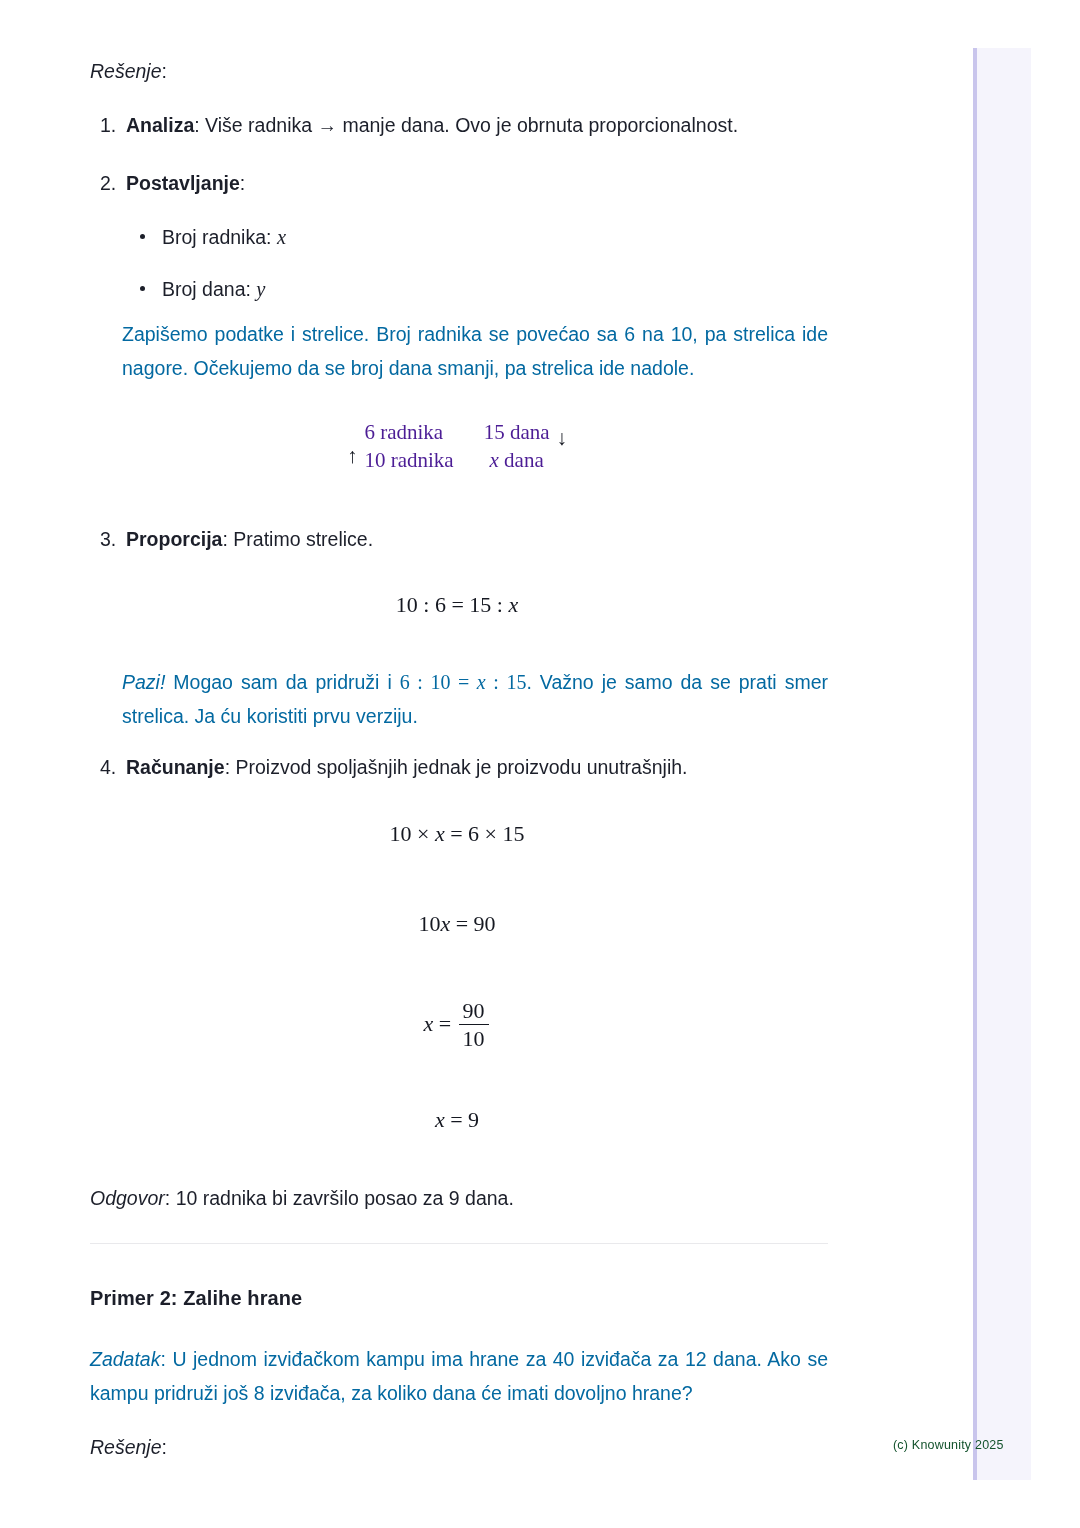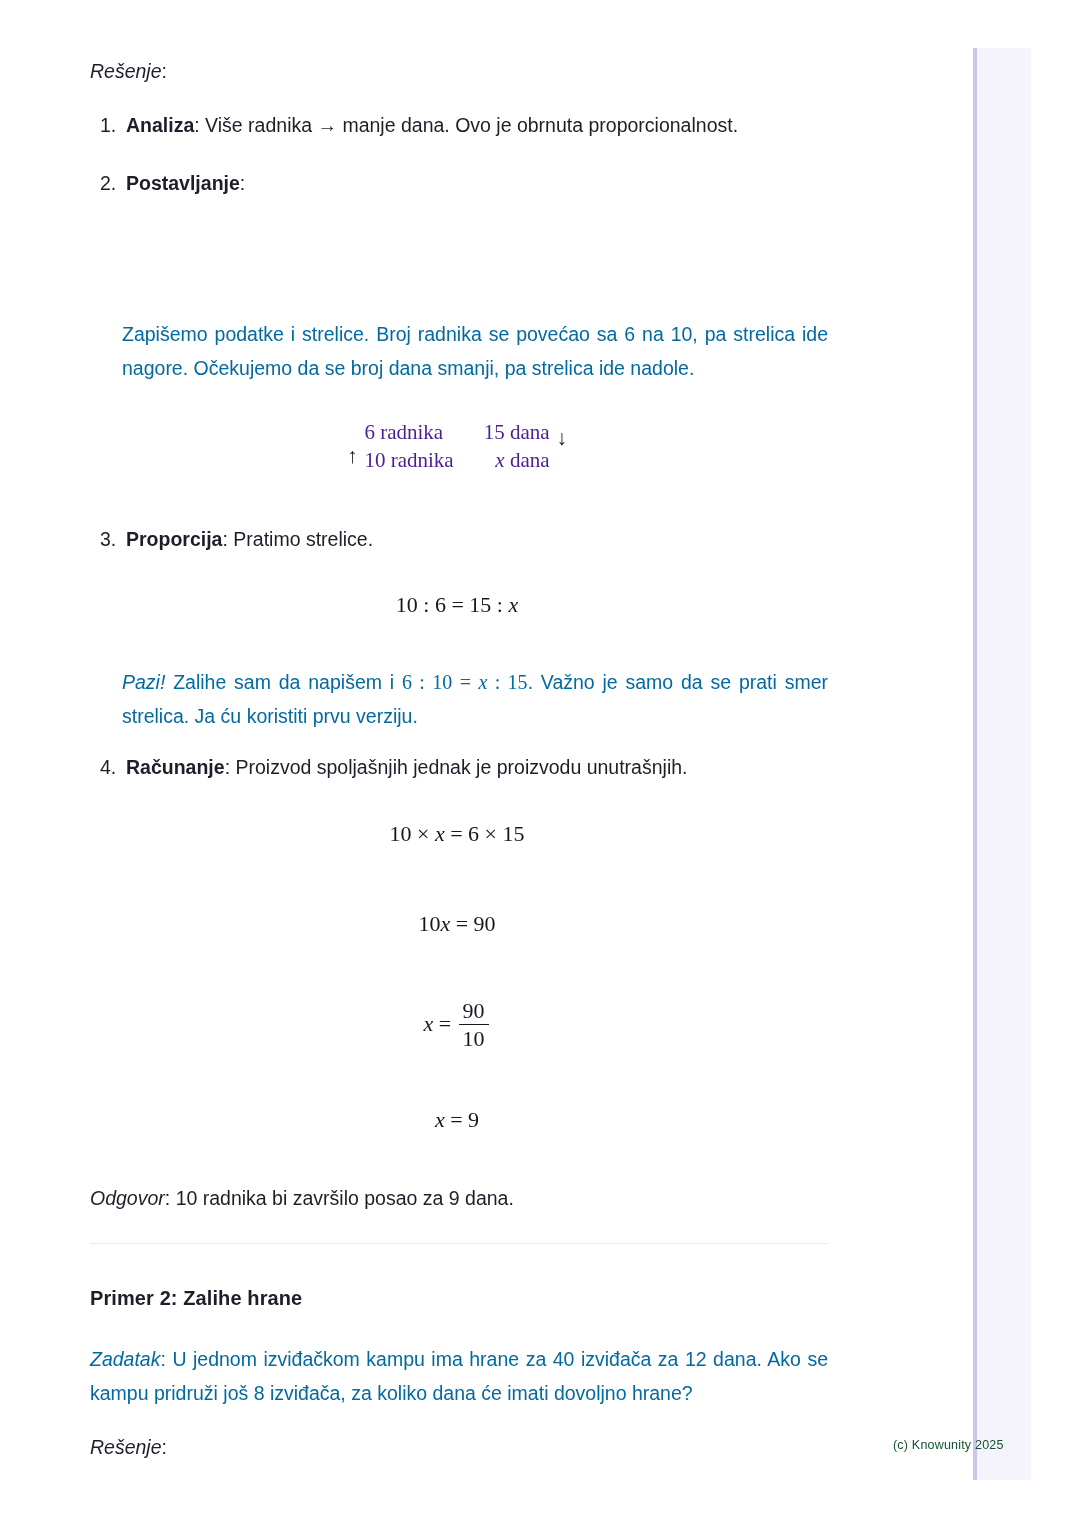--- a/index.html
+++ b/index.html
@@ -182,21 +182,21 @@
     font-family: "Liberation Serif", serif;
     font-size: 21px;
     line-height: 1.22;
     color: #4c1d95;
     padding: 0 7px;
   }
   .schema-grid .cell {
     white-space: nowrap;
   }
   .schema-grid .cell.c2 {
-    text-align: right;
+    text-align: center;
   }
   .schema-grid .v {
     font-style: italic;
   }
 
   
   .frac {
     display: inline-block;
     vertical-align: middle;
     text-align: center;
@@ -271,20 +271,22 @@
     <div class="abs" style="left:0; top:168px; width:738px;">
       <ol class="steps">
         <li>
           <span class="num">2.</span><b>Postavljanje</b><span>:</span>
         </li>
       </ol>
     </div>
 
     <div class="abs" style="left:42px; top:222px; width:690px;">
       <ul class="bullets">
+        <li><span>Broj radnika:</span> <span class="mathit">x</span></li>
+        <li style="margin-top:21px;"><span>Broj dana:</span> <span class="mathit">y</span></li>
       </ul>
     </div>
 
     <div class="abs para" style="left:32px; top:318px; width:706px;">Zapišemo podatke i strelice. Broj radnika se povećao sa 6 na 10, pa strelica ide nagore. Očekujemo da se broj dana smanji, pa strelica ide nadole.</div>
 
     <div class="abs schema" style="left:0; top:420px;">
       <div class="schema-inner">
         <div class="arrow-col">↑</div>
         <div class="schema-grid">
           <div class="cell">6 radnika</div>
@@ -299,21 +301,21 @@
     <div class="abs" style="left:0; top:524px; width:738px;">
       <ol class="steps">
         <li>
           <span class="num">3.</span><b>Proporcija</b><span>:</span><span> Pratimo strelice.</span>
         </li>
       </ol>
     </div>
 
     <div class="abs math-display" style="left:0; top:592px;"><span>10 : 6</span><span class="op"> = </span><span>15 : </span><span class="v">x</span></div>
 
-    <div class="abs para" style="left:32px; top:665px; width:706px;"><span class="it">Pazi!</span><span> Zalihe sam da napišem i </span><span class="mathrm">6 : 10</span><span class="mathrm"> = </span><span class="mathit">x</span><span class="mathrm"> : 15</span><span>. Važno je samo da se prati smer strelica. Ja ću koristiti prvu verziju.</span></div>
+    <div class="abs para" style="left:32px; top:665px; width:706px;"><span class="it">Pazi!</span><span> Mogao sam da pridruži i </span><span class="mathrm">6 : 10</span><span class="mathrm"> = </span><span class="mathit">x</span><span class="mathrm"> : 15</span><span>. Važno je samo da se prati smer strelica. Ja ću koristiti prvu verziju.</span></div>
 
     <div class="abs" style="left:0; top:752px; width:738px;">
       <ol class="steps">
         <li>
           <span class="num">4.</span><b>Računanje</b><span>:</span><span> Proizvod spoljašnjih jednak je proizvodu unutrašnjih.</span>
         </li>
       </ol>
     </div>
 
     <div class="abs math-display" style="left:0; top:821px;"><span>10 × </span><span class="v">x</span><span> = </span><span>6 × 15</span></div>

